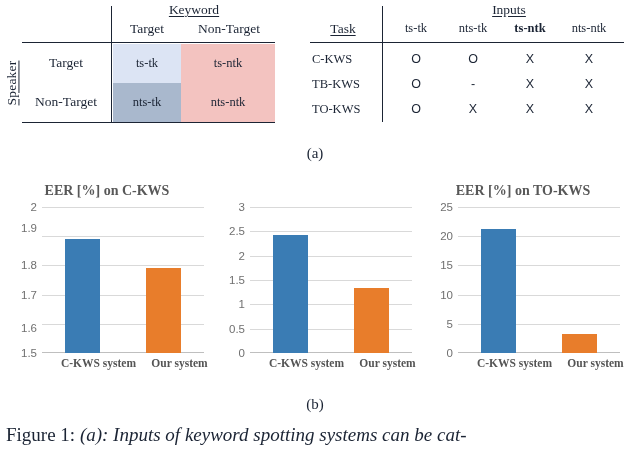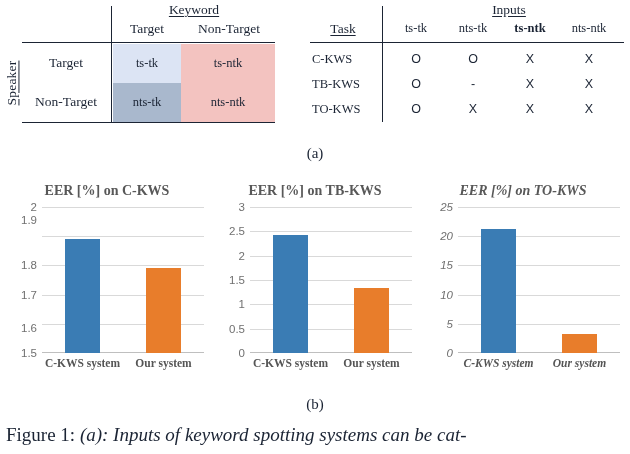--- a/index.html
+++ b/index.html
@@ -157,21 +157,21 @@
   #subcap-b { left: 0; top: 396px; }
 
   
   .chart {
     position: absolute;
     top: 183px;
     height: 200px;
   }
   #chart-0 { left: 4px;   width: 206px; }
   #chart-1 { left: 212px; width: 206px; }
-  #chart-2 { left: 420px; width: 206px; font-style: italic; }
+  #chart-2 { left: 420px; width: 206px; }
 
   .chart-title {
     position: absolute;
     left: 0; top: 0; width: 100%;
     text-align: center;
     font-size: 14px;
     font-weight: bold;
     color: #585858;
     white-space: nowrap;
   }
@@ -211,20 +211,21 @@
   .bar.b0 { background: #3a7cb4; }
   .bar.b1 { background: #e87d2b; }
   .xtick {
     position: absolute;
     top: 174px;
     font-size: 11.5px;
     font-weight: bold;
     color: #555555;
     text-align: center;
     white-space: nowrap;
+    margin-left: 16px;
   }
 
   
   #figure-caption {
     position: absolute;
     left: 6px; top: 424px; width: 618px;
     font-size: 19px;
     font-style: italic;
     line-height: 1.15;
     white-space: nowrap;
@@ -299,32 +300,31 @@
   <div class="plot">
       <div class="axisline" style="top: 144.7px;"></div>
       <div class="ytick" style="top: 146px;">1.5</div>
       <div class="gridline" style="top: 116.8px;"></div>
       <div class="ytick" style="top: 121px;">1.6</div>
       <div class="gridline" style="top: 87.6px;"></div>
       <div class="ytick" style="top: 87.6px;">1.7</div>
       <div class="gridline" style="top: 58.4px;"></div>
       <div class="ytick" style="top: 58.4px;">1.8</div>
       <div class="gridline" style="top: 29.2px;"></div>
-      <div class="ytick" style="top: 13px; text-align: right;">1.9</div>
+      <div class="ytick" style="top: 21px; text-align: right;">1.9</div>
       <div class="gridline" style="top: 0px;"></div>
       <div class="ytick" style="top: 0px;">2</div>
       <div class="bar b0" title="C-KWS system: 1.89" style="width: 35.64px; height: 113.88px; left: 22.68px; background: rgb(58, 124, 180);"></div>
       <div class="bar b1" title="Our system: 1.79" style="width: 35.64px; height: 84.68px; left: 103.68px; background: rgb(232, 125, 43);"></div>
     </div>
 <div class="xtick" style="left: 38px; width: 81px;">C-KWS system</div>
     <div class="xtick" style="left: 119px; width: 81px;">Our system</div>
   </div>
 
 <div class="chart" id="chart-1">
-  <div class="chart-title">EER [%] on TB-KWS</div>
   <div class="plot">
       <div class="axisline" style="top: 144.7px;"></div>
       <div class="ytick" style="top: 146px;">0</div>
       <div class="gridline" style="top: 121.667px;"></div>
       <div class="ytick" style="top: 121.667px;">0.5</div>
       <div class="gridline" style="top: 97.3333px;"></div>
       <div class="ytick" style="top: 97.3333px;">1</div>
       <div class="gridline" style="top: 73px;"></div>
       <div class="ytick" style="top: 73px;">1.5</div>
       <div class="gridline" style="top: 48.6667px;"></div>

